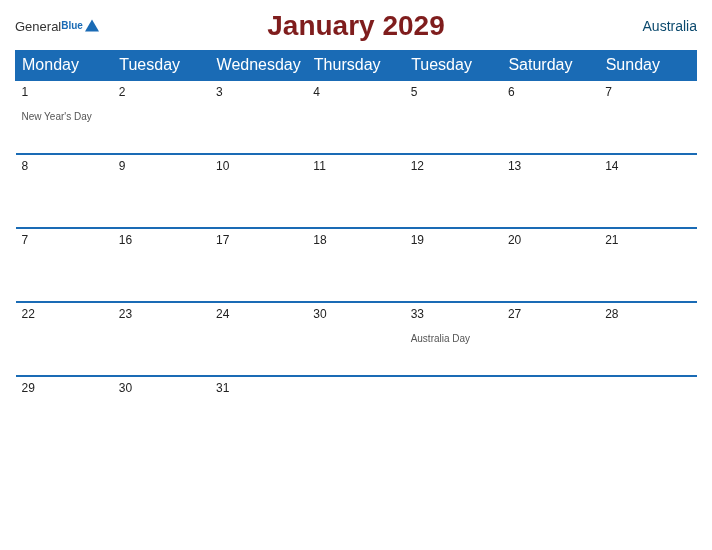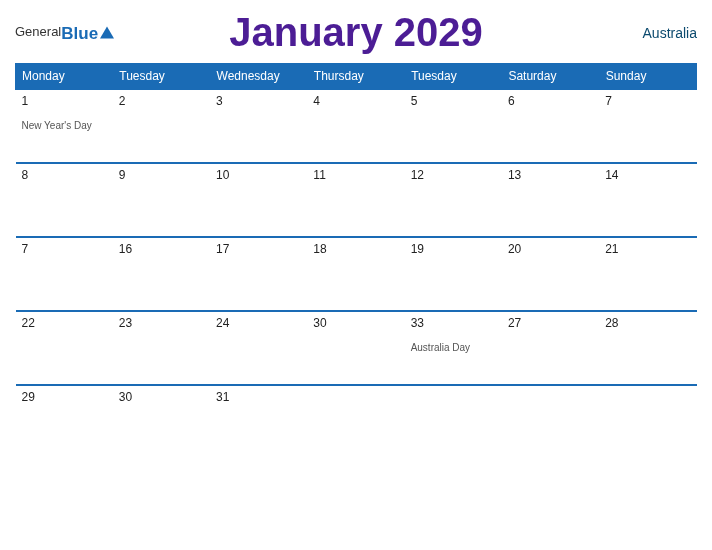--- a/index.html
+++ b/index.html
@@ -32,57 +32,57 @@
       flex-direction: row;
       align-items: flex-start;
       line-height: 1;
     }
     .logo-general {
       font-size: 13px;
       color: #333;
       font-weight: normal;
     }
     .logo-blue {
-      font-size: 17px;
+      font-size: 10px;
       color: #1a6bb5;
       font-weight: bold;
       display: flex;
       align-items: center;
       gap: 2px;
     }
     .logo-triangle {
       width: 0;
       height: 0;
       border-left: 7px solid transparent;
       border-right: 7px solid transparent;
       border-bottom: 12px solid #1a6bb5;
       display: inline-block;
     }
     .calendar-title {
-      font-size: 40px;
+      font-size: 28px;
       font-weight: bold;
-      color: #4c1d95;
+      color: #7f1d1d;
       text-align: center;
     }
     .country-label {
       position: absolute;
       right: 0;
       top: 50%;
       transform: translateY(-50%);
       font-size: 14px;
       color: #0c4a6e;
     }
     .calendar-grid {
       width: 100%;
       border-collapse: collapse;
     }
     .calendar-grid th {
       background-color: #1a6bb5;
       color: #fff;
-      font-size: 12px;
+      font-size: 16px;
       font-weight: normal;
       padding: 5px 6px;
       text-align: left;
       border: 1px solid #1a6bb5;
     }
     .calendar-grid td {
       border-top: 2px solid #1a6bb5;
       border-bottom: none;
       border-left: none;
       border-right: none;

